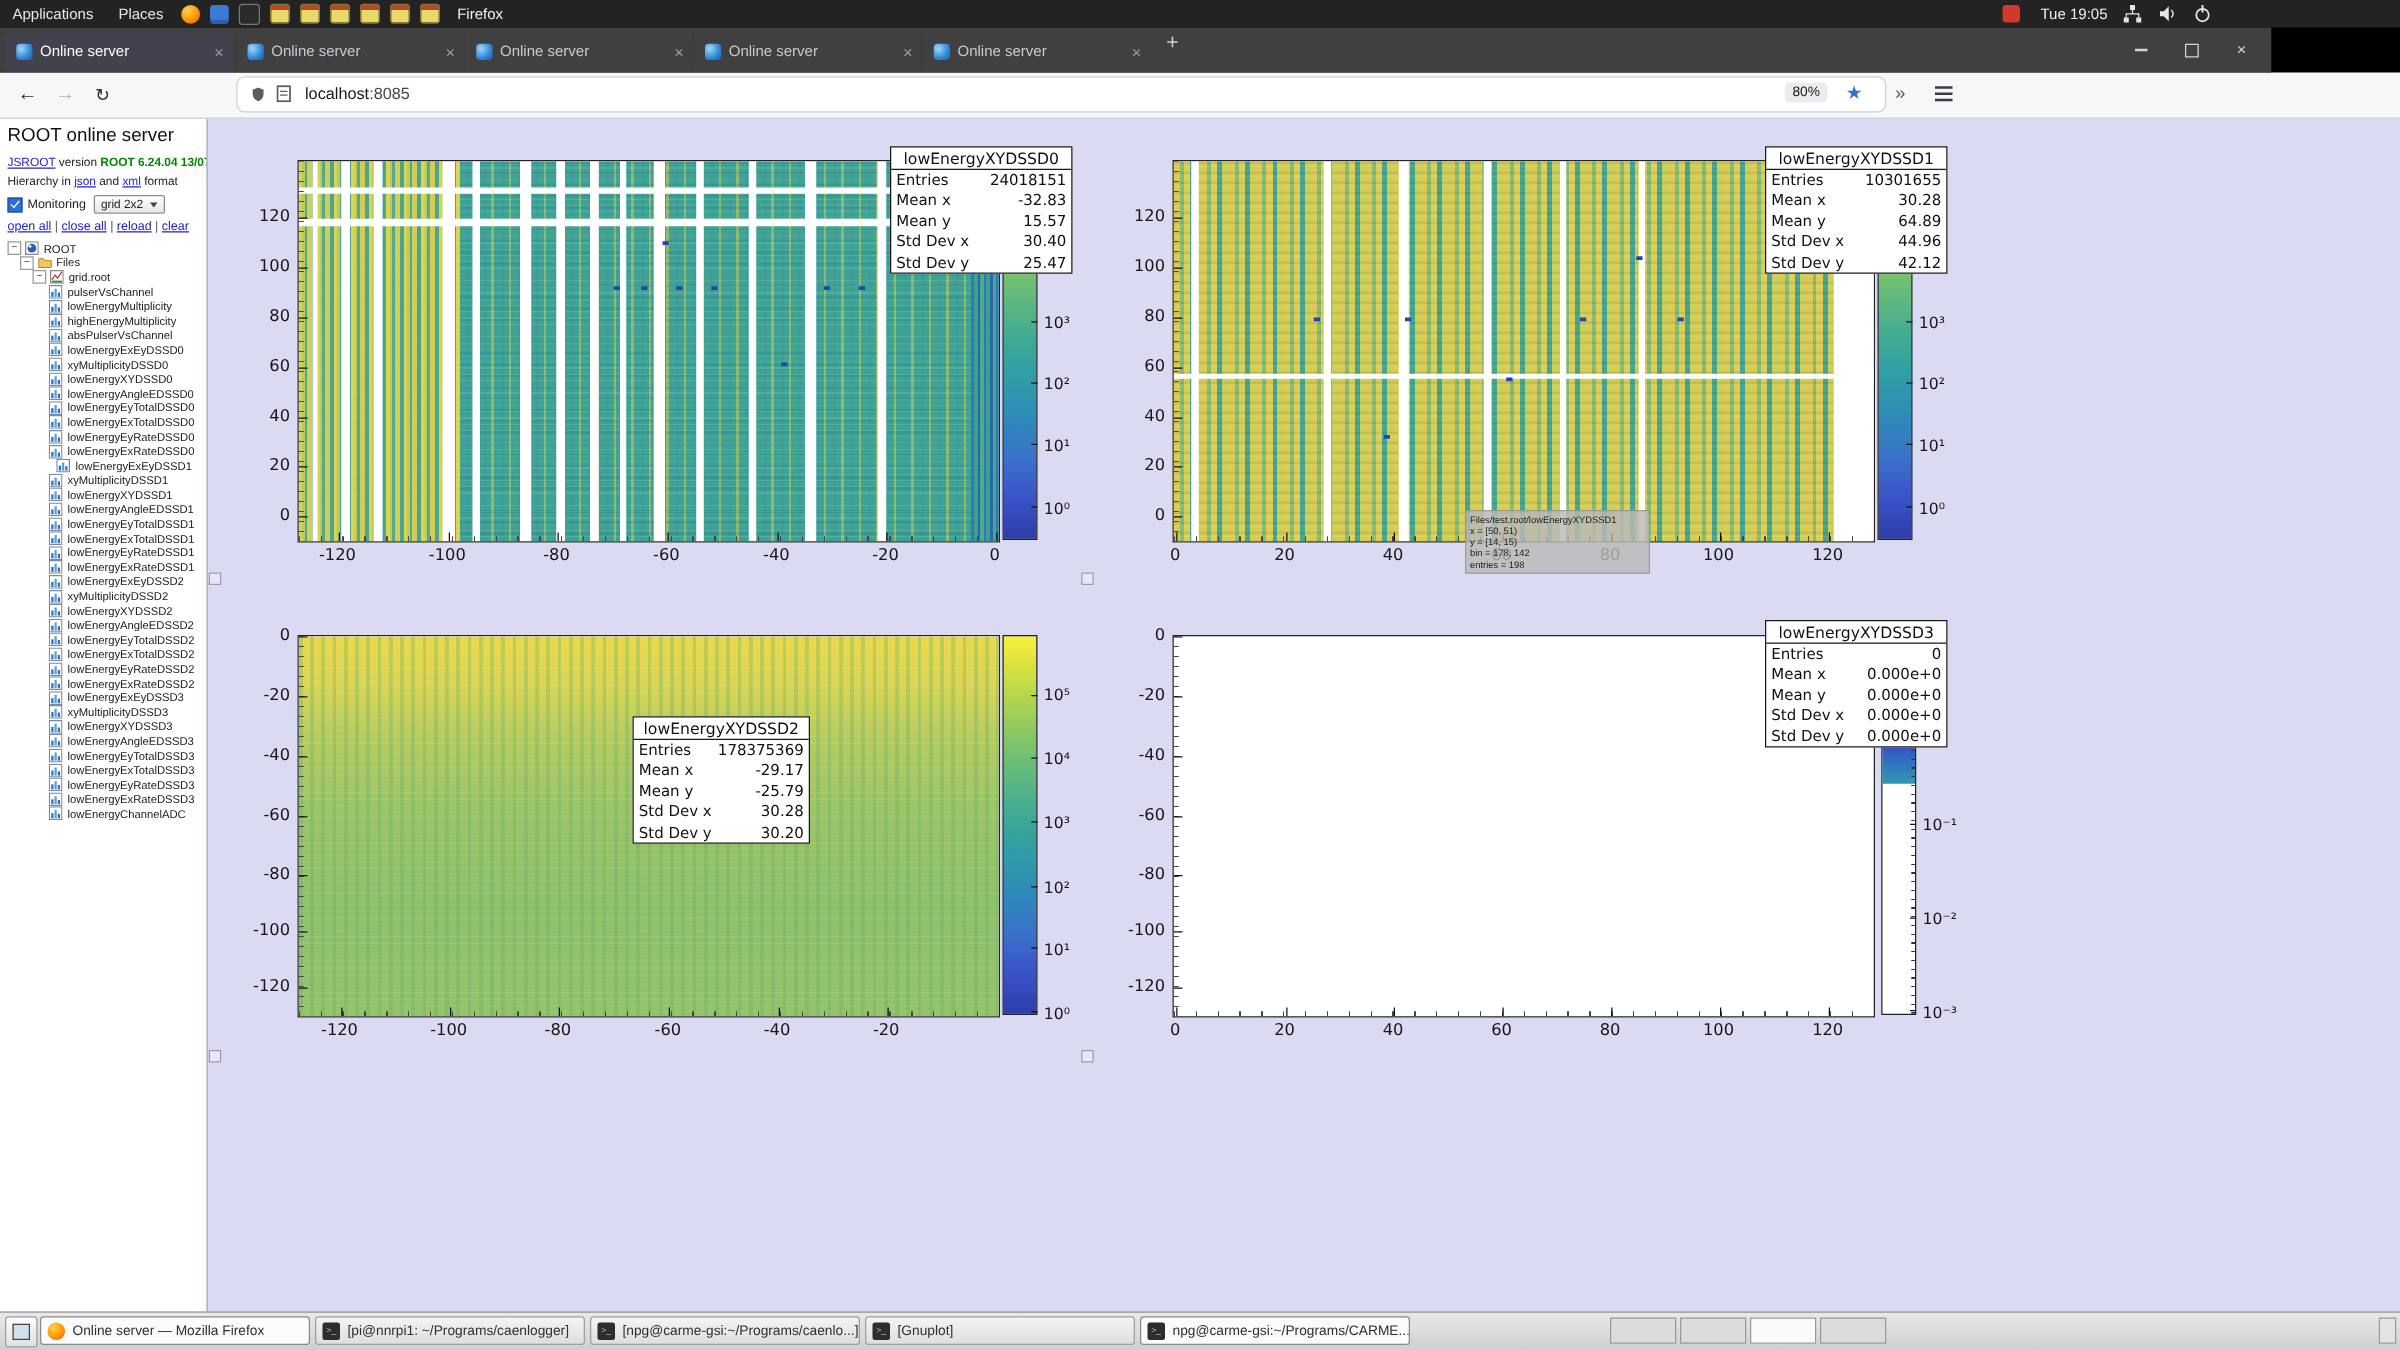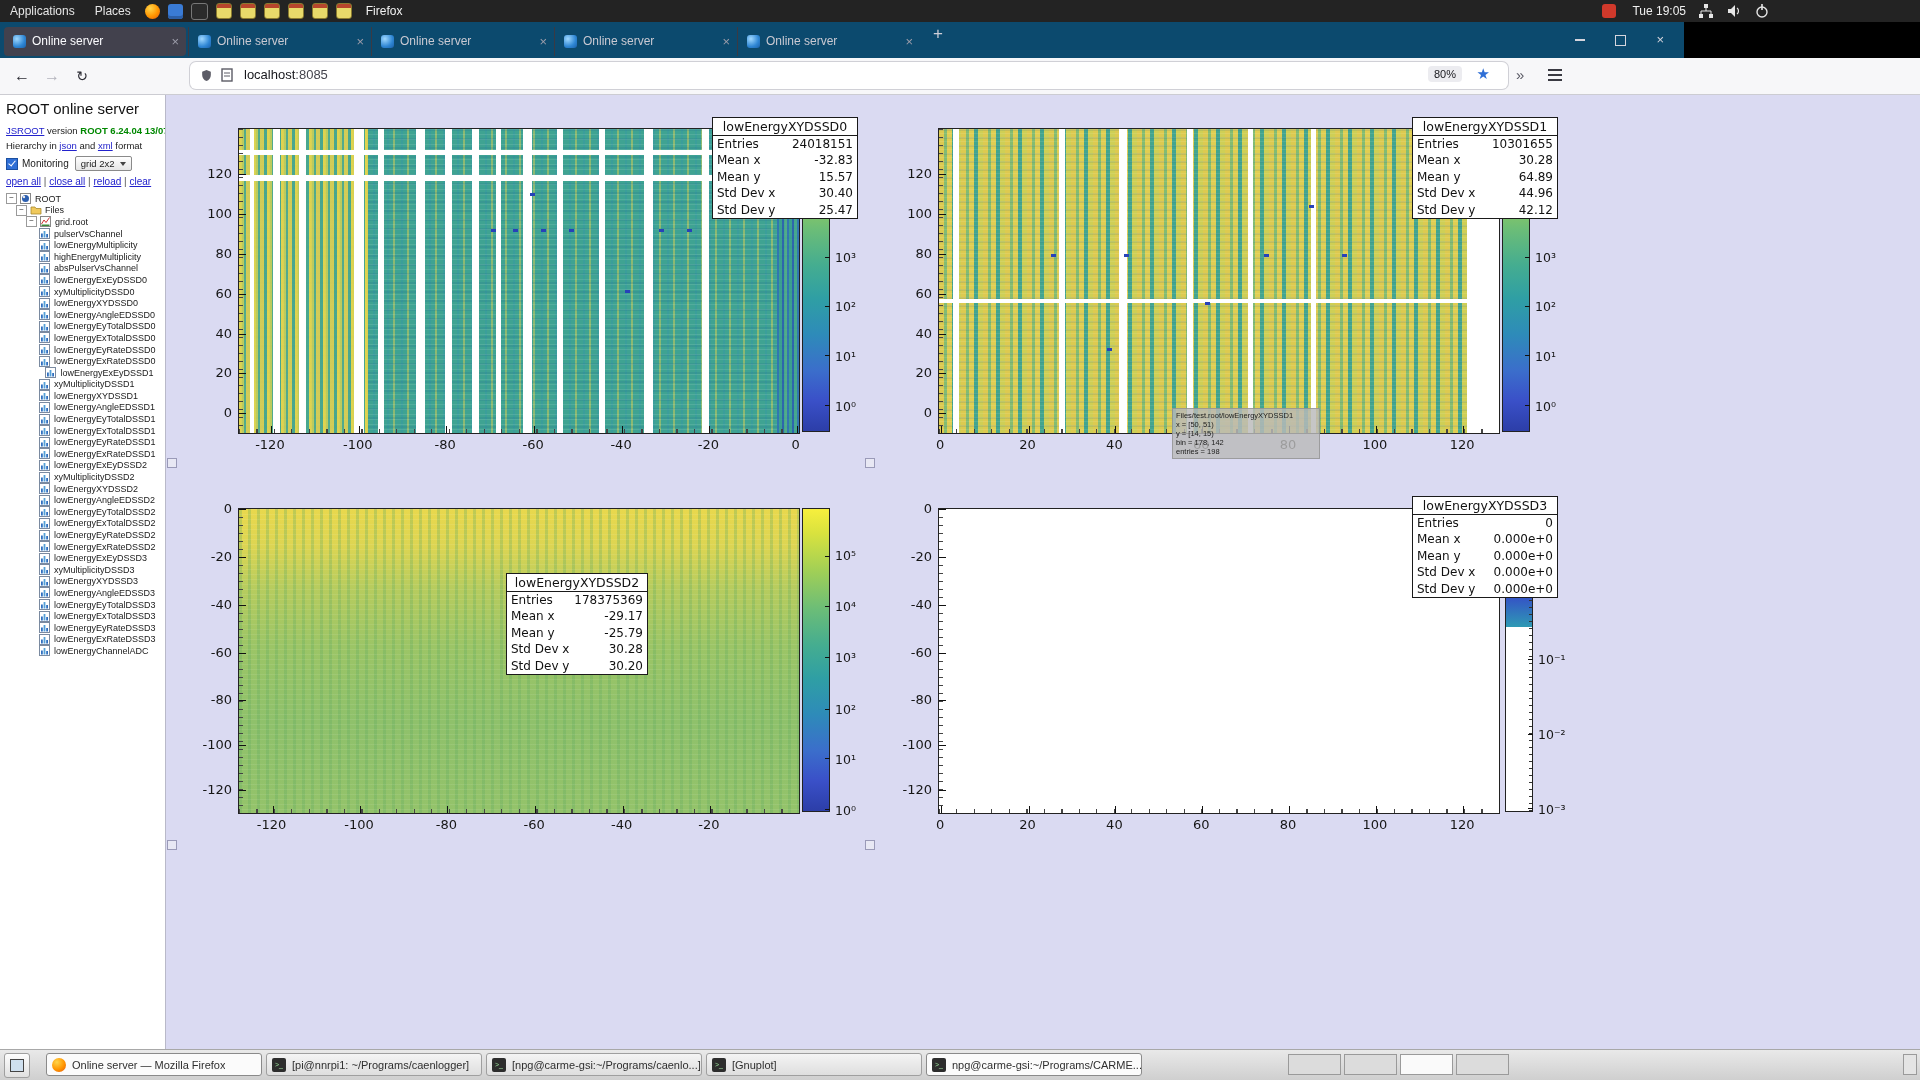--- a/index.html
+++ b/index.html
@@ -14,21 +14,21 @@
   .pi-term{background:#2b2b2b;border:1px solid #777;}
   .pi-module{background:linear-gradient(180deg,#b7452c 0 30%,#e8d96a 30% 100%);border:1px solid #8a7a30;width:14px;height:14px;}
   .panel-app{margin-left:10px;color:#f2f2f2;}
   .panel-right{position:absolute;right:150px;top:0;height:22px;display:flex;align-items:center;gap:12px;}
   .pi-alert{background:#d0392b;border-radius:3px;width:14px;height:14px;}
   .panel-clock{font-size:12px;color:#f0f0f0;}
   .pglyph{display:inline-block;width:16px;height:16px;}
   .pglyph svg{display:block;}
 
   
-  .tab-bar{position:absolute;left:0;top:22px;width:1684px;height:36px;background:#0c4a6e;display:flex;z-index:29;}
+  .tab-bar{position:absolute;left:0;top:22px;width:1817px;height:36px;background:#404040;display:flex;z-index:29;}
   .tab-strip{display:flex;height:36px;align-items:center;}
   .tab{display:flex;align-items:center;width:182px;height:29px;margin-top:2px;color:#c9c9d2;font-size:12px;border-left:1px solid #3a3a44;}
   .tab:first-child{border-left:none;}
   .tab.active{background:#42414d;border-radius:4px;color:#fbfbfe;border-left:none;margin:2px 2px 0 4px;}
   .favicon{width:13px;height:13px;border-radius:3px;margin:0 6px 0 9px;background:radial-gradient(circle at 30% 30%,#9fd8ff,#2e86d4 60%,#1b5fa8);flex:0 0 auto;}
   .tab-title{flex:1;white-space:nowrap;overflow:hidden;}
   .tab-close{margin:0 7px;color:#9d9daa;font-size:13px;}
   .newtab{width:24px;height:24px;margin-left:6px;color:#cfcfd8;font-size:17px;text-align:center;line-height:24px;}
   .win-controls{margin-left:auto;display:flex;gap:30px;padding-right:20px;align-items:center;}
   .wc{color:#d5d5dd;font-size:13px;line-height:36px;}
@@ -112,21 +112,21 @@
   .stats{position:absolute;background:#fff;border:1px solid #1a1a1a;font:12px "DejaVu Sans",sans-serif;color:#111;z-index:5;box-sizing:border-box;}
   .stats-title{border-bottom:1px solid #1a1a1a;text-align:center;height:17px;line-height:17px;font-size:12.5px;white-space:nowrap;overflow:hidden;}
   .srow{display:flex;justify-content:space-between;padding:0 4px;height:16.4px;line-height:16.4px;}
   .tooltip{position:absolute;left:1172px;top:408px;width:140px;background:rgba(185,185,185,.82);border:1px solid rgba(120,120,120,.5);font:7.5px "Liberation Sans",sans-serif;color:#1c1c1c;padding:2px 3px;line-height:9px;z-index:6;white-space:nowrap;overflow:hidden;}
   .splitter{position:absolute;width:10px;height:10px;background:#e8e8f4;border:1px solid #9a9ab8;box-sizing:border-box;z-index:4;}
 
   
   .taskbar{position:absolute;left:0;bottom:0;width:1920px;height:30px;background:linear-gradient(#e9e9e9,#cfcfcf);border-top:1px solid #a8a8a8;z-index:30;}
   .show-desktop{position:absolute;left:4px;top:3px;width:24px;height:23px;border:1px solid #9f9f9f;border-radius:3px;background:linear-gradient(#fdfdfd,#e0e0e0);}
   .sd-ic{position:absolute;left:5px;top:5px;width:12px;height:11px;border:1.5px solid #444;background:#cfe0ef;}
-  .task-buttons{position:absolute;left:32px;top:3px;display:flex;gap:4px;margin-left:14px;}
+  .task-buttons{position:absolute;left:32px;top:3px;display:flex;gap:4px;}
   .task-btn{width:216px;height:23px;border:1px solid #9f9f9f;border-radius:3px;background:linear-gradient(#f4f4f4,#dedede);display:flex;align-items:center;font-size:11px;color:#2f2f2f;overflow:hidden;box-sizing:border-box;}
   .task-btn.active{background:#fbfbfb;border-color:#8a8a8a;}
   .task-ic{width:14px;height:14px;margin:0 6px 0 5px;flex:0 0 auto;border-radius:3px;}
   .ic-firefox{border-radius:50%;background:radial-gradient(circle at 35% 30%,#ffd54a,#ff9500 55%,#e3560e);}
   .ic-terminal{background:#2d2d2d;color:#9fe89f;font-size:7px;line-height:14px;text-align:center;border-radius:2px;}
   .task-label{white-space:nowrap;overflow:hidden;}
   .pager{position:absolute;left:1288px;top:4px;display:flex;gap:3px;}
   .pager-cell{width:53px;height:21px;background:#dcdcdc;border:1px solid #9a9a9a;box-sizing:border-box;}
   .pager-cell.active{background:#fafafa;}
   .tb-handle{position:absolute;right:3px;top:4px;width:14px;height:21px;background:#e4e4e4;border:1px solid #9a9a9a;box-sizing:border-box;}

